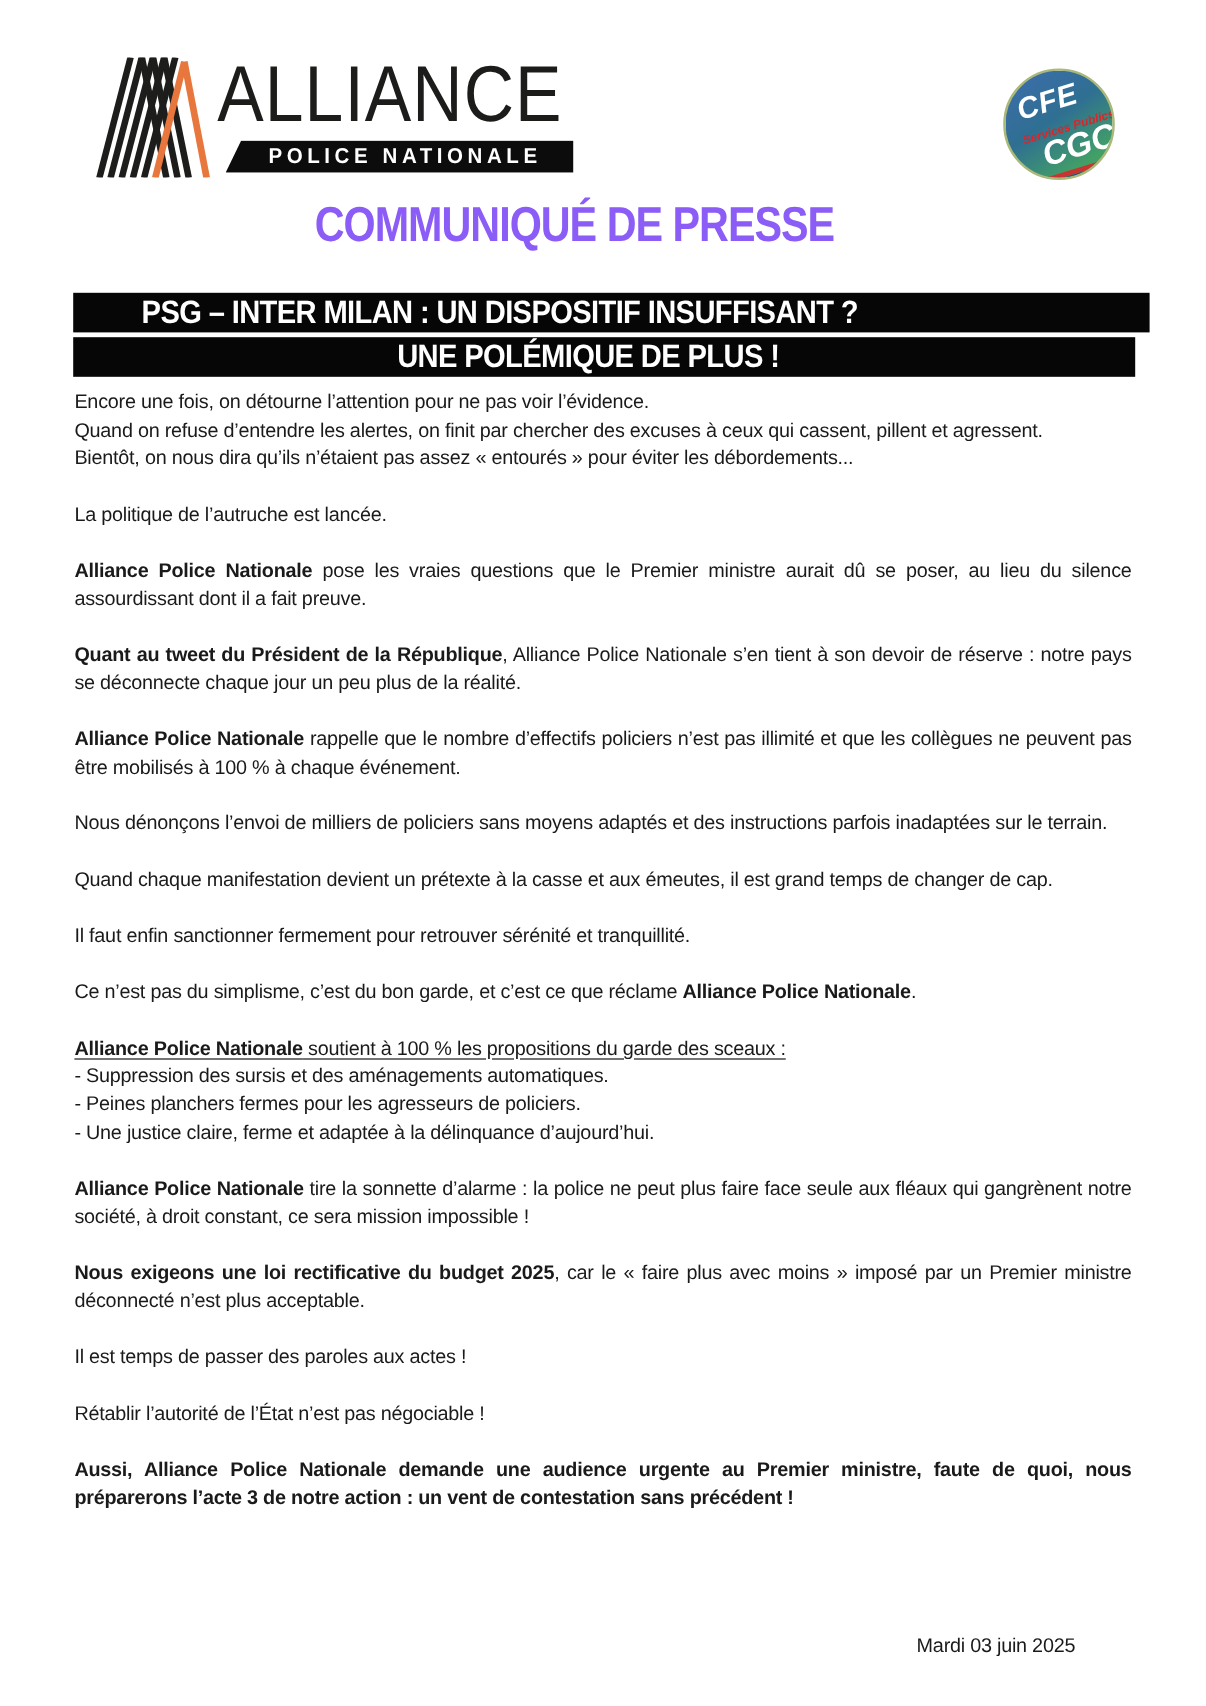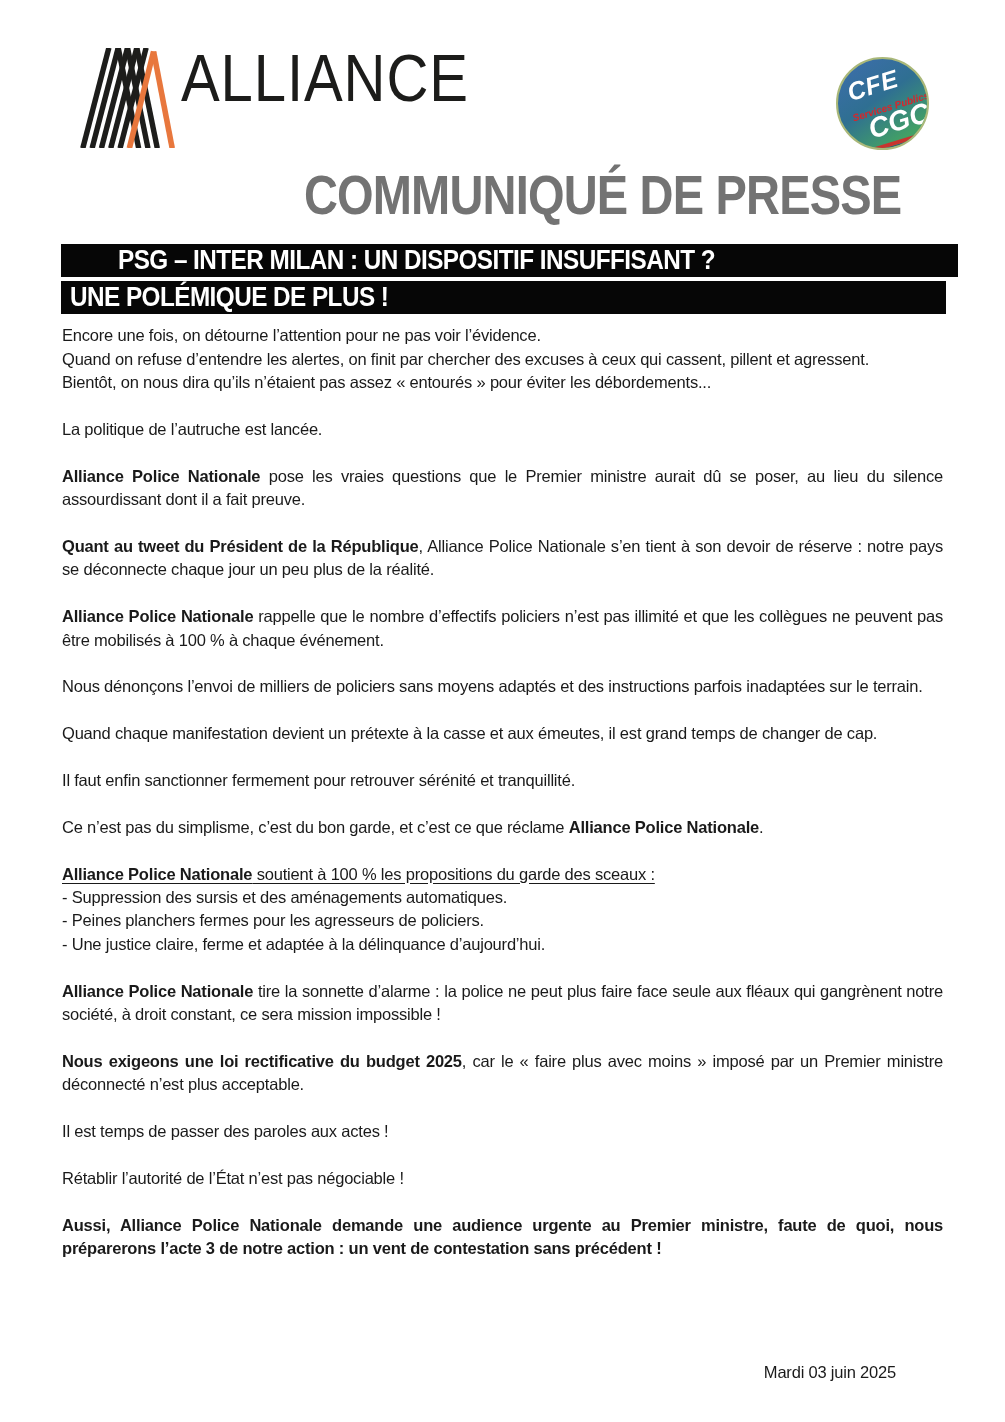--- a/index.html
+++ b/index.html
@@ -45,38 +45,38 @@
   .badge .cfe  { position: absolute; left: 9px;  top: 12px; color: #fff; font-weight: 700; font-size: 25px; transform: rotate(-17deg); letter-spacing: 0.5px; }
   .badge .sp   { position: absolute; left: 13px; top: 42px; color: #d8262b; font-weight: 700; font-size: 10px; transform: rotate(-17deg); white-space: nowrap; }
   .badge .cgc  { position: absolute; left: 30px; top: 46px; color: #fff; font-weight: 700; font-size: 28px; transform: rotate(-17deg); }
   .badge .stripe { position: absolute; width: 54px; height: 4px; transform: rotate(-17deg); }
   .stripe-red  { left: 30px; top: 82px; background: #c8342f; }
   .stripe-blue { left: 28px; top: 87px; background: #2c3f7c; }
 
   
   .title {
     position: absolute; left: 0; top: 167px; width: 100%;
-    margin: 0; text-align: right;
-    font-size: 56px; font-weight: 700; letter-spacing: -1px;
-    color: #737373; line-height: 1; white-space: nowrap;
+    margin: 0; text-align: center;
+    font-size: 41px; font-weight: 700; letter-spacing: -1px;
+    color: #8b5cf6; line-height: 1; white-space: nowrap;
   }
   .title .condense { display: inline-block; transform: scaleX(0.84); transform-origin: center; }
 
   .banner {
     position: absolute; left: 61px; width: 885px; height: 33px;
     background: #060606; color: #ffffff;
     display: flex; align-items: center; overflow: hidden;
   }
   .banner .condense {
     display: inline-block; transform: scaleX(0.9); transform-origin: left center;
     font-weight: 700; font-size: 27px; letter-spacing: -0.6px;
     white-space: nowrap; padding-left: 10px;
   }
   .banner1 { top: 244px; padding-left: 48px; }
-  .banner2 { top: 281px; }
+  .banner2 { top: 281px; justify-content: center; }
 
   
   .body { position: absolute; left: 62px; top: 301px; width: 881px; }
   .para {
     margin: 23.4px 0 0;
     font-size: 16.5px; line-height: 23.4px;
     letter-spacing: -0.2px;
     text-align: justify;
     color: #1a1a1a;
   }
@@ -107,20 +107,23 @@
       <line x1="61" y1="-2" x2="83" y2="106"></line>
     </g>
     <g stroke="#e8773d" stroke-width="6" stroke-linecap="butt">
       <line x1="53" y1="106" x2="79" y2="2"></line>
       <line x1="79" y1="2" x2="99" y2="106"></line>
     </g>
   </svg>
 
   <div class="brand">ALLIANCE</div>
 
+  <div class="brand-sub">
+    <span>POLICE NATIONALE</span>
+  </div>
 
   <div class="badge">
     <span class="cfe">CFE</span>
     <span class="sp">Services Publics</span>
     <span class="cgc">CGC</span>
     <span class="stripe stripe-red"></span>
     <span class="stripe stripe-blue"></span>
   </div>
 
   <h1 class="title">

